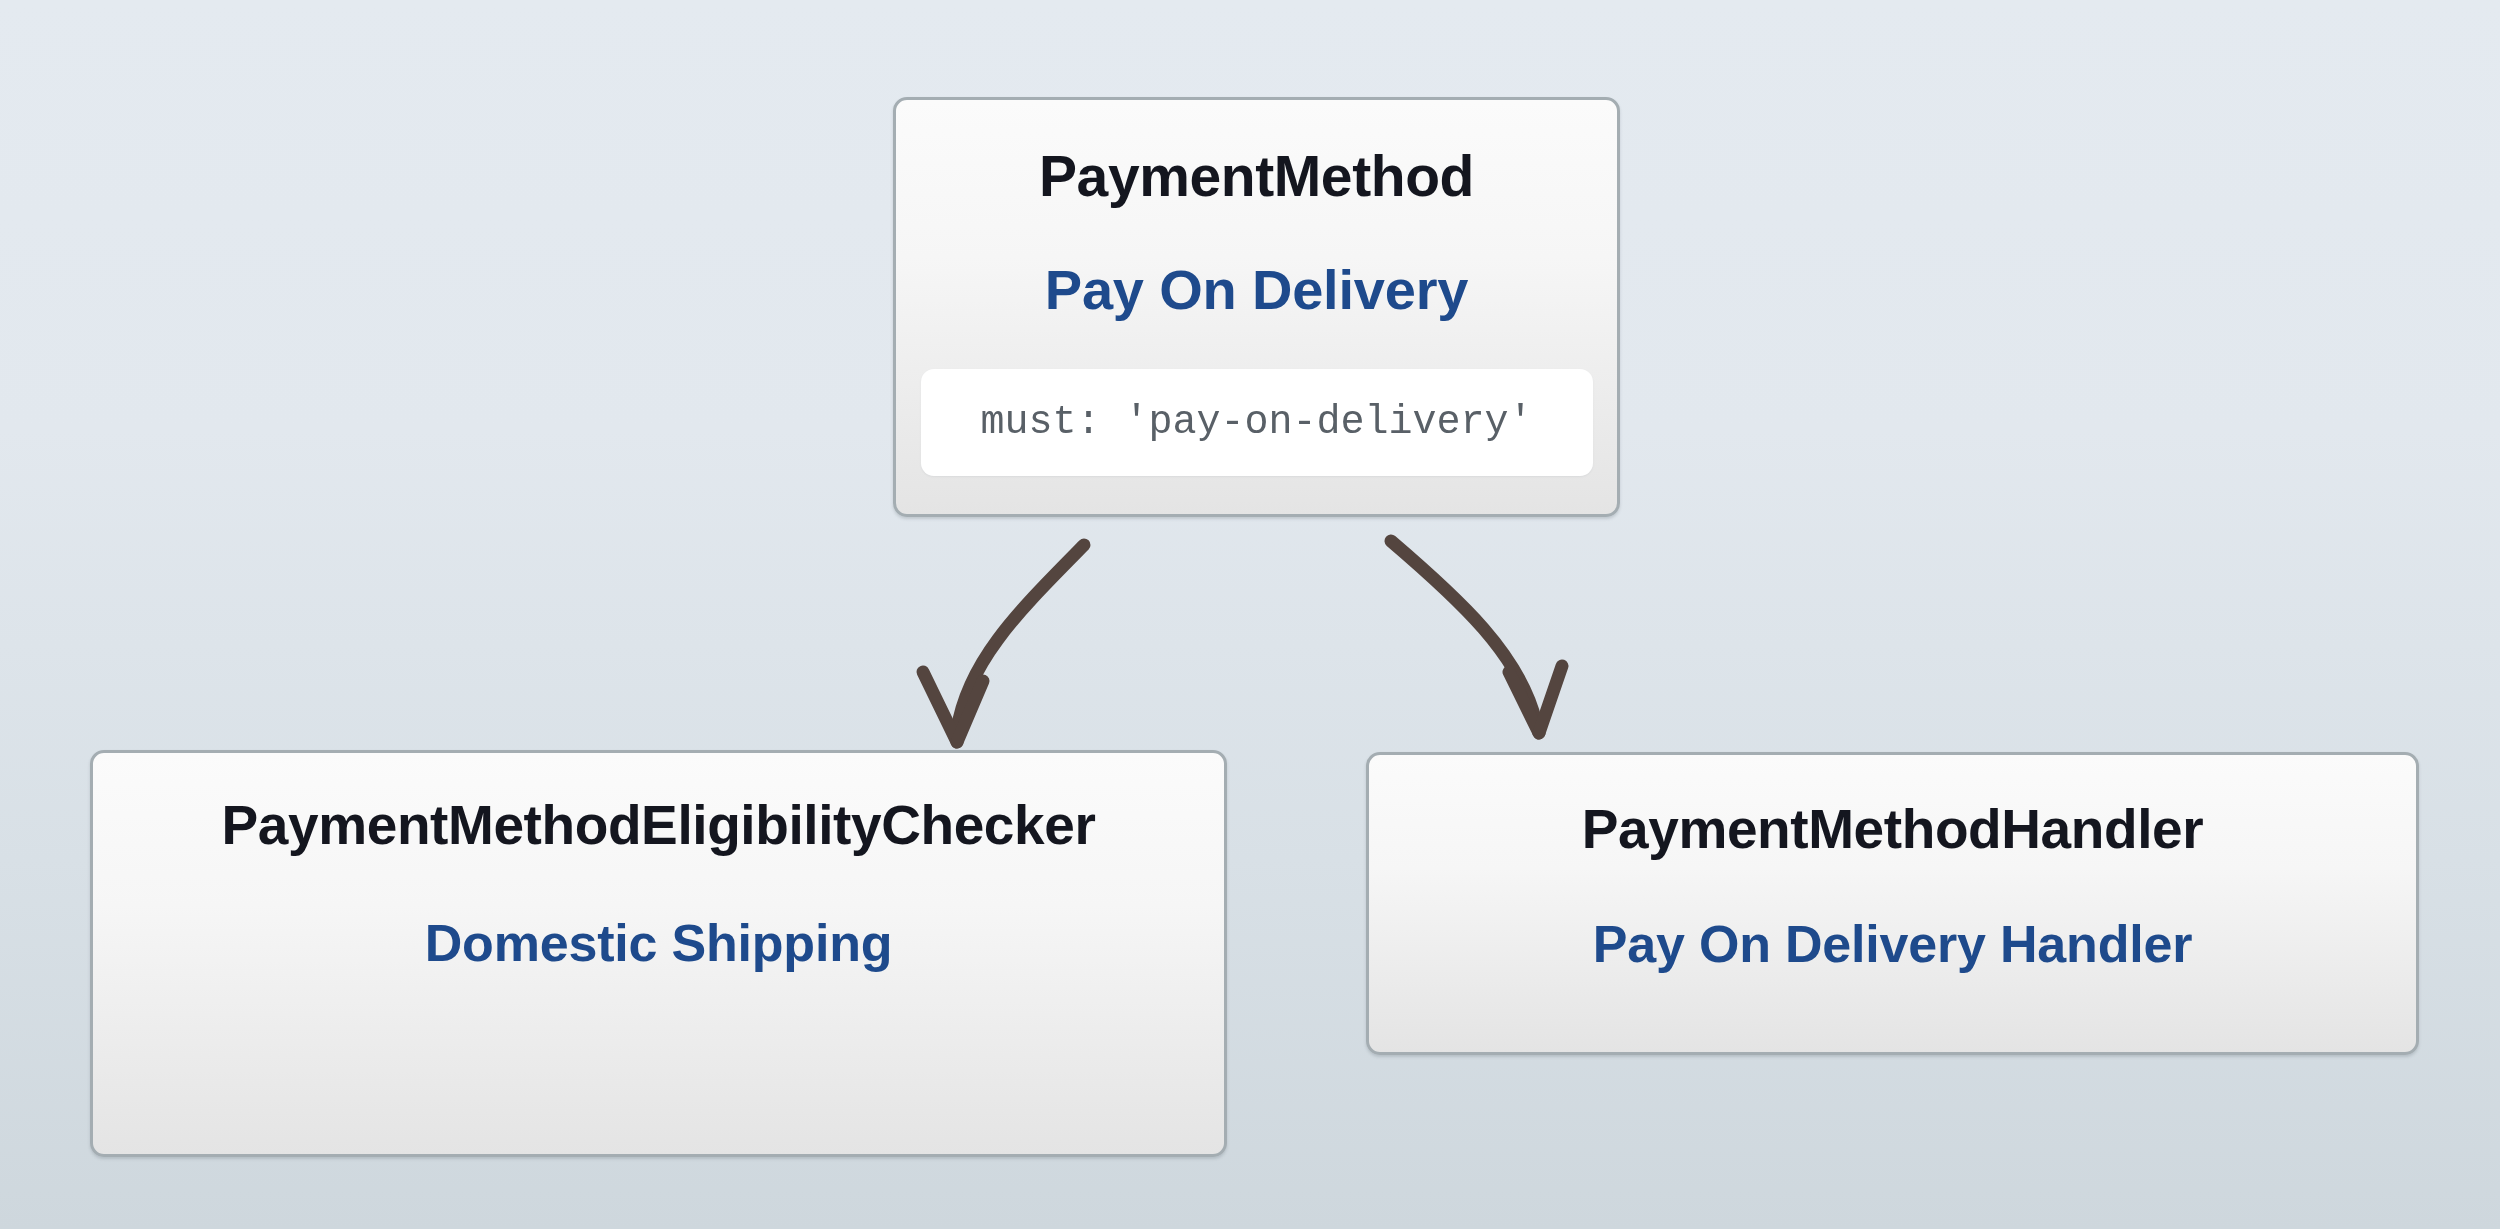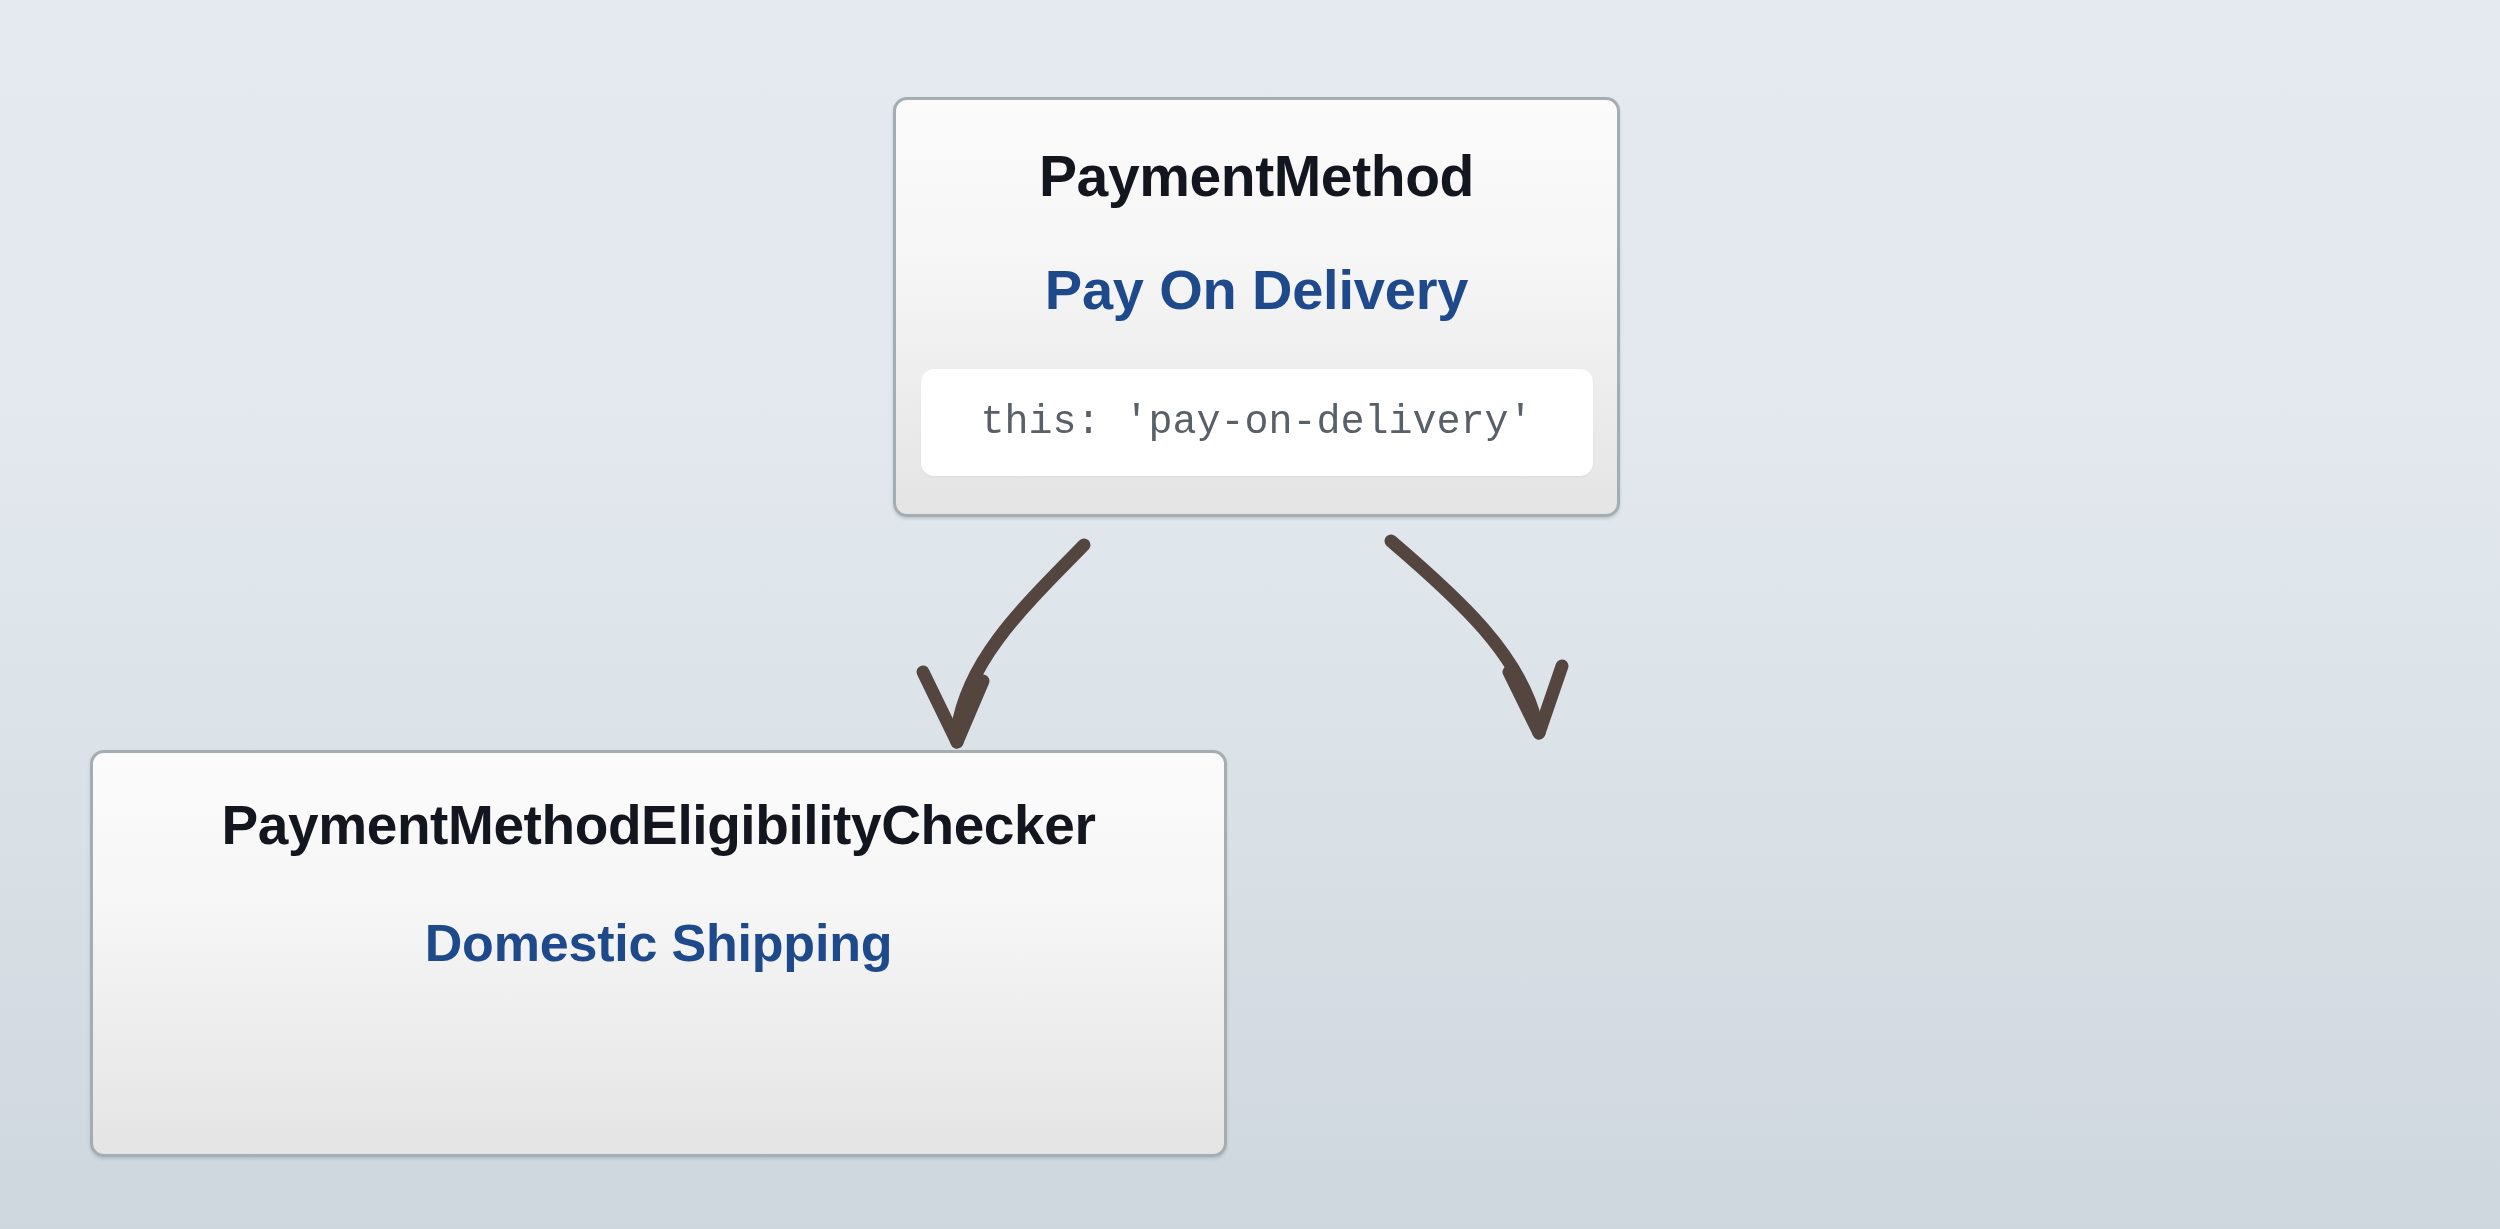--- a/index.html
+++ b/index.html
@@ -158,22 +158,26 @@
     <g>
       <path d="M 1391 541 C 1460 600 1520 655 1536 722" fill="none" stroke="#54453f" stroke-width="13" stroke-linecap="round"></path>
       <path d="M 1509 672 L 1539 733" fill="none" stroke="#54453f" stroke-width="13" stroke-linecap="round"></path>
       <path d="M 1562 666 L 1539 733" fill="none" stroke="#54453f" stroke-width="13" stroke-linecap="round"></path>
     </g>
   </svg>
 
   <div class="node" id="node-payment-method">
     <div class="node-title">PaymentMethod</div>
     <div class="node-subtitle">Pay On Delivery</div>
-    <div class="code-chip">this: 'pay-on-delivery'</div>
+    <div class="code-chip">must: 'pay-on-delivery'</div>
   </div>
 
   <div class="node" id="node-eligibility-checker">
     <div class="node-title">PaymentMethodEligibilityChecker</div>
     <div class="node-subtitle">Domestic Shipping</div>
   </div>
 
+  <div class="node" id="node-payment-handler">
+    <div class="node-title">PaymentMethodHandler</div>
+    <div class="node-subtitle">Pay On Delivery Handler</div>
+  </div>
 
 </div>
 
 </body></html>

